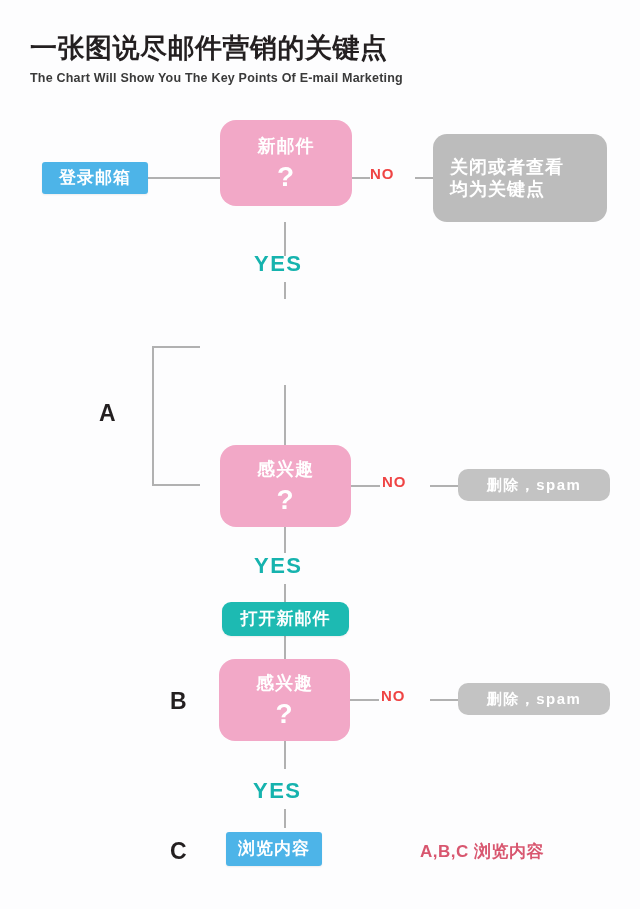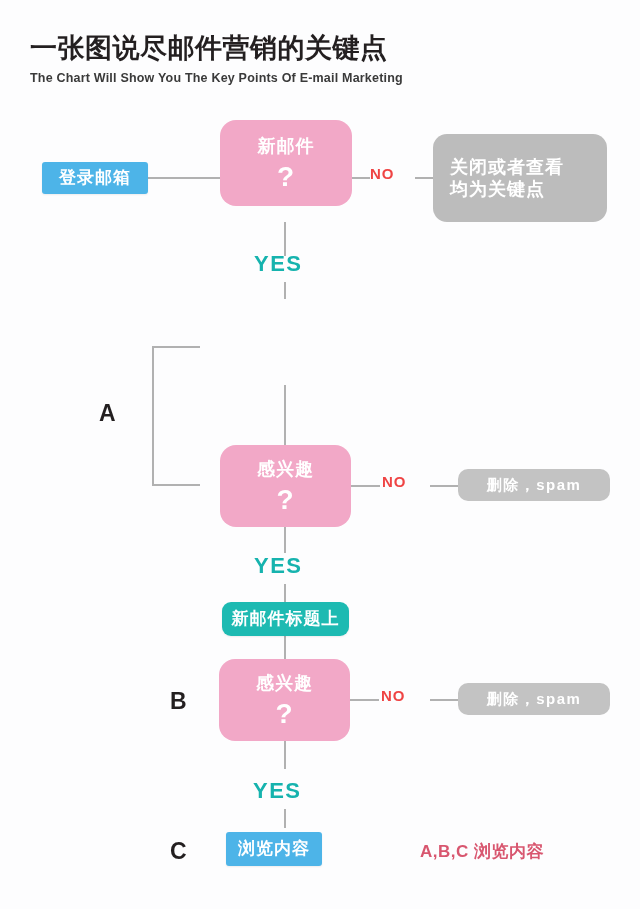--- a/index.html
+++ b/index.html
@@ -214,21 +214,21 @@
 
   <div class="node pill-gray" style="left:458px; top:469px; width:152px; height:32px;">
     <span class="node-line">删除，spam</span>
   </div>
 
   <div class="conn conn-v" style="left:284px; top:527px; height:26px;"></div>
   <div class="label-yes" style="left:254px; top:553px;">YES</div>
   <div class="conn conn-v" style="left:284px; top:584px; height:18px;"></div>
 
   <div class="node pill-teal" style="left:222px; top:602px; width:127px; height:34px;">
-    <span class="node-line">新邮件标题上</span>
+    <span class="node-line">打开新邮件</span>
   </div>
 
   <div class="conn conn-v" style="left:284px; top:636px; height:23px;"></div>
 
   <div class="label-key" style="left:170px; top:688px;">B</div>
 
   <div class="node box-pink" style="left:219px; top:659px; width:131px; height:82px;">
     <span class="node-line">感兴趣</span>
     <span class="q-mark">?</span>
   </div>

